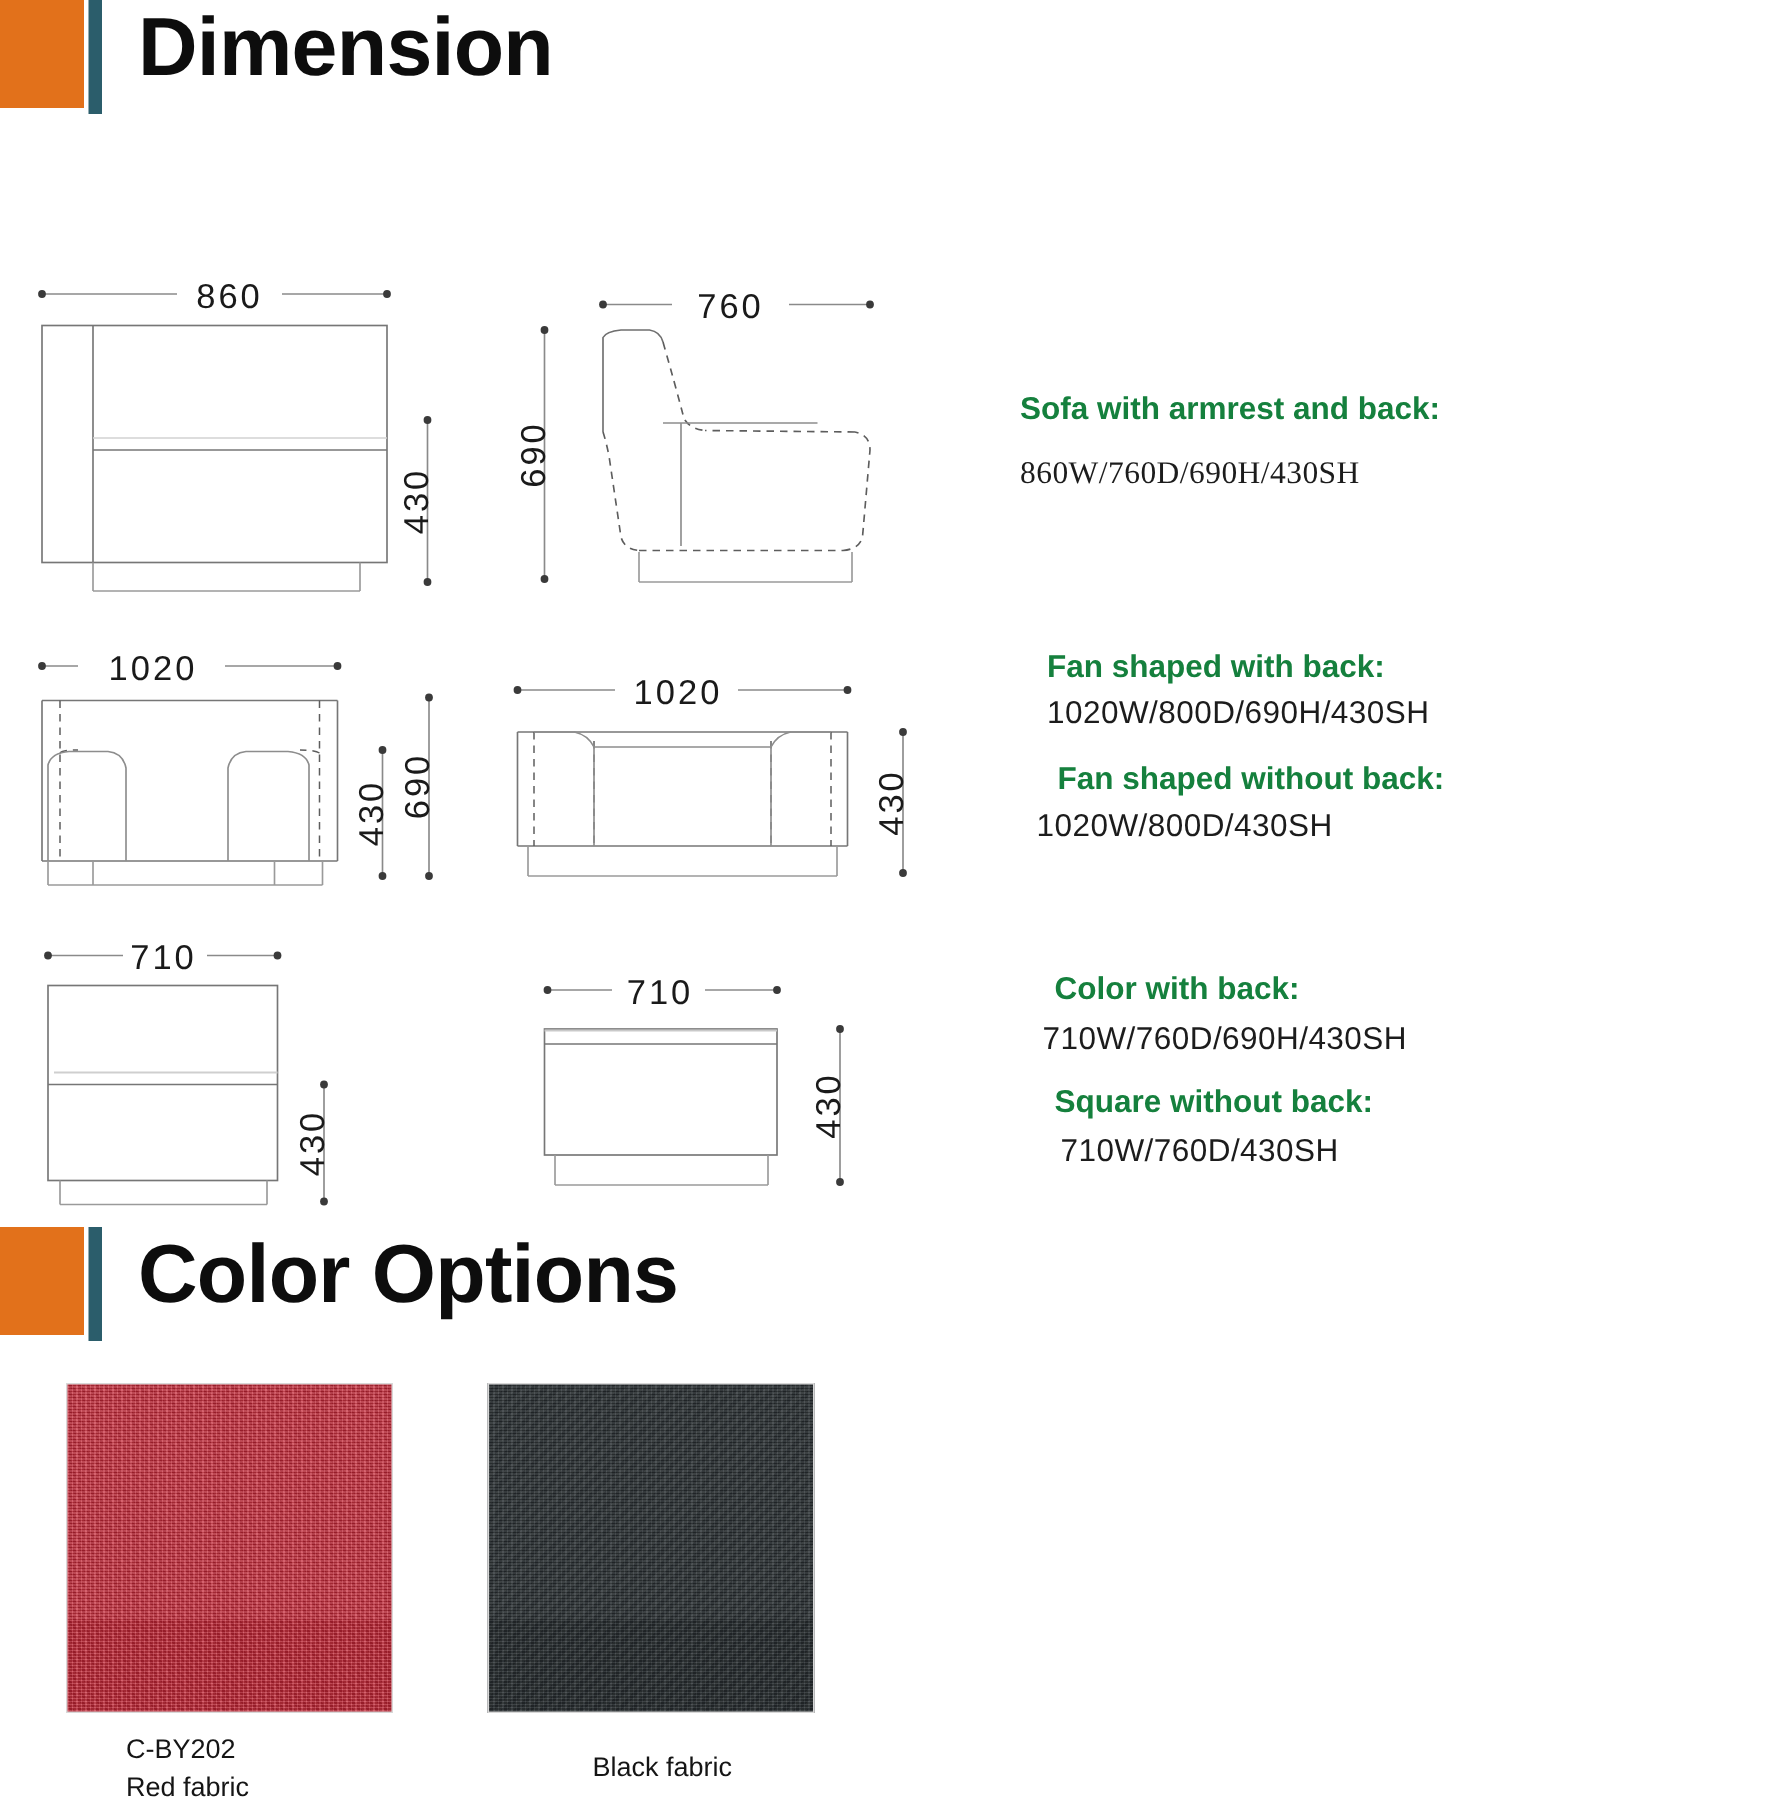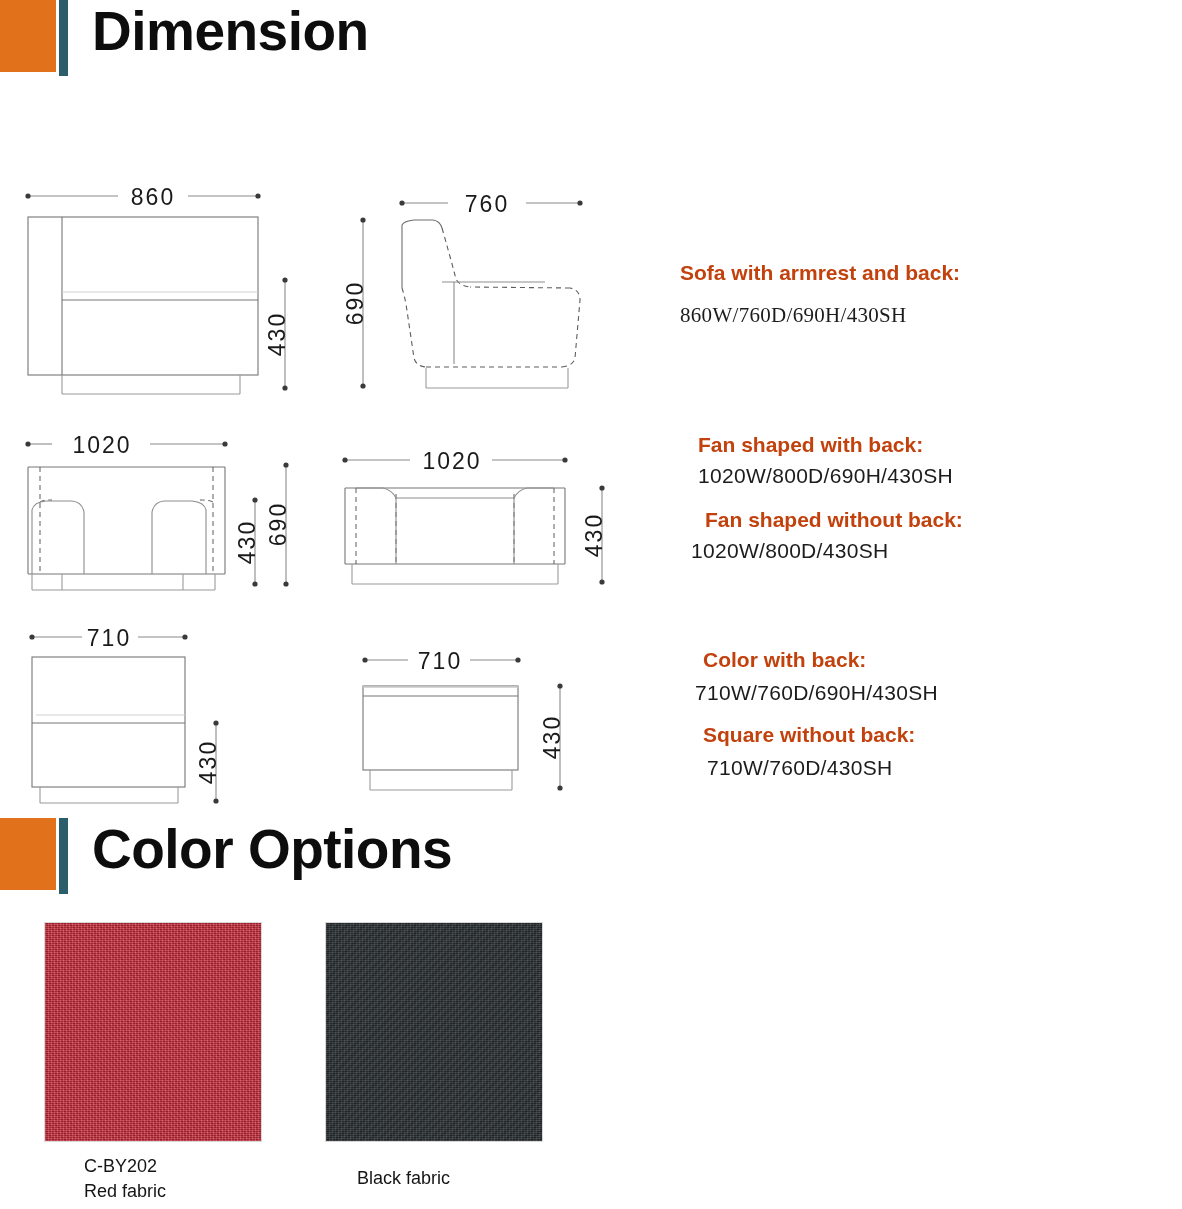--- a/index.html
+++ b/index.html
@@ -32,21 +32,21 @@
 
   #dimension-header { top: 0; }
   #color-header     { top: 818px; }
 
   
   .drawings { position: absolute; left: 0; top: 150px; width: 690px; height: 660px; }
   .drawing  { position: absolute; }
 
   .spec-block { position: absolute; }
   .spec-title {
-    font-size: 21px; font-weight: bold; color: #c2410c;
+    font-size: 21px; font-weight: bold; color: #15803d;
     line-height: 30px; white-space: nowrap;
   }
   .spec-dims {
     font-size: 21px; font-weight: normal; color: #1c1c1c;
     line-height: 31px; white-space: nowrap; letter-spacing: 0.3px;
   }
 
   
   .swatch-wrap { position: absolute; }
   .swatch {
@@ -345,14 +345,14 @@
 </div>
 
 <div class="swatch-wrap" style="left:44px; top:922px;">
   <div class="swatch swatch-red"></div>
   <div class="swatch-label" style="margin-left:40px;">C-BY202
 Red fabric</div>
 </div>
 
 <div class="swatch-wrap" style="left:325px; top:922px;">
   <div class="swatch swatch-black"></div>
-  <div class="swatch-label" style="margin-left:32px; margin-top:24px;">Black fabric</div>
+  <div class="swatch-label" style="margin-left:70px; margin-top:24px;">Black fabric</div>
 </div>
 
 </body></html>

